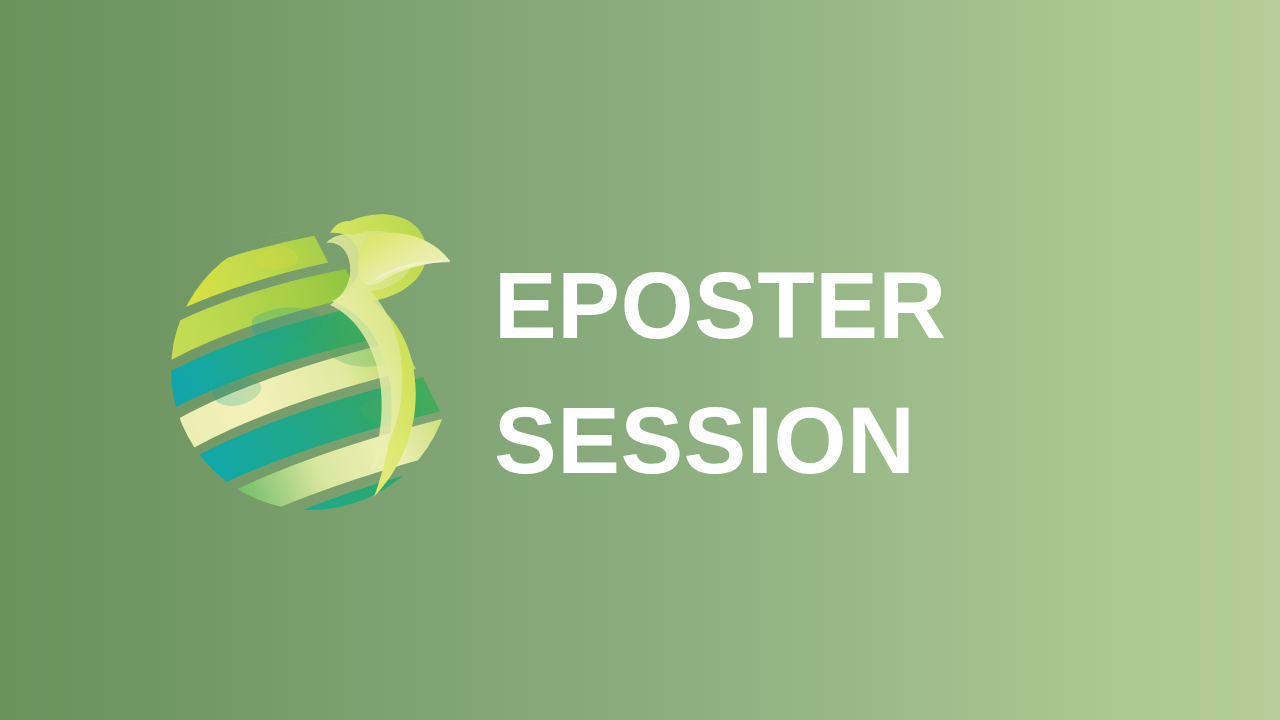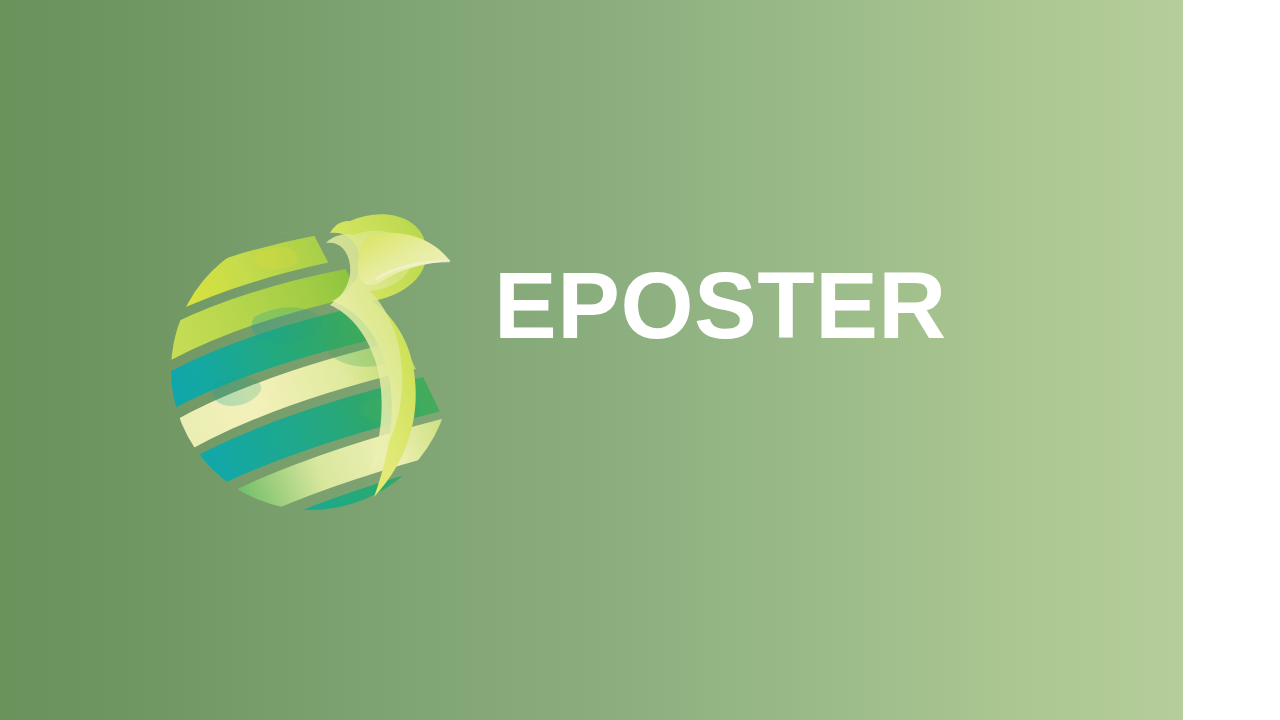--- a/index.html
+++ b/index.html
@@ -10,21 +10,21 @@
     height: 720px;
     overflow: hidden;
   }
 
   body {
     font-family: "Liberation Sans", sans-serif;
   }
 
   #slide {
     position: relative;
-    width: 1183px;
+    width: 1280px;
     height: 720px;
     background: linear-gradient(
       to right,
       #6a935c 0%,
       #6d955f 8%,
       #7da271 30%,
       #8aad7e 50%,
       #9dbd8a 72%,
       #aec892 88%,
       #b4cd9a 100%
@@ -223,15 +223,16 @@
                  C 198 86 190 76 190 62
                  C 190 46 194 34 204 30 Z" fill="url(#gLeaf)"></path>
 
         <path d="M 282 56 C 254 56 226 62 208 74" fill="none" stroke="#f3f2d6" stroke-width="2.5" opacity="0.75"></path>
       </g>
     </svg>
   </div>
 
   <div id="headline">
     <span class="headline-line">EPOSTER</span>
+    <span class="headline-line">SESSION</span>
   </div>
 
 </div>
 
 </body></html>

